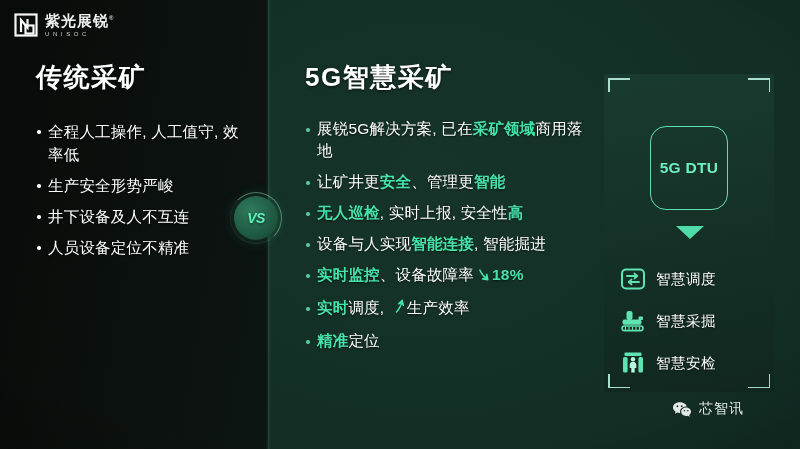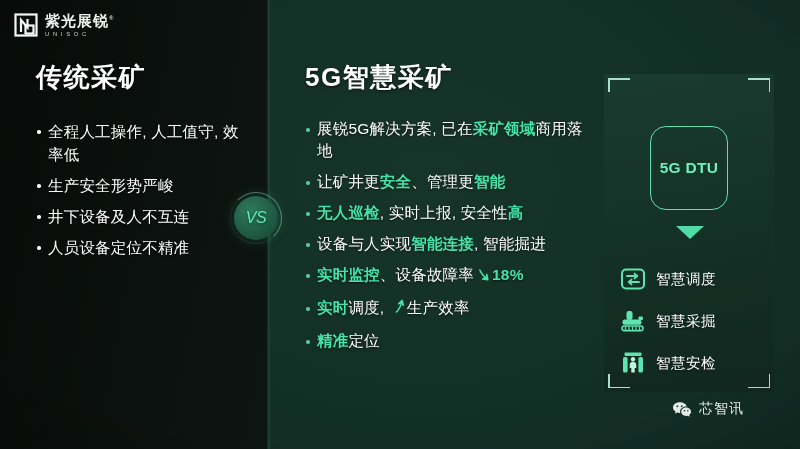--- a/index.html
+++ b/index.html
@@ -92,21 +92,21 @@
     display: flex; align-items: center; justify-content: center;
     box-shadow: 0 0 14px rgba(60,190,140,.25);
   }
   .vs::after {
     content: ""; position: absolute; inset: -4px; border-radius: 50%;
     border: 1.5px solid rgba(150,230,200,.45);
     border-left-color: rgba(150,230,200,.08);
     border-bottom-color: rgba(150,230,200,.10);
   }
   .vs-label {
-    color: #5df0b4; font-size: 16px; font-weight: normal;
+    color: #5df0b4; font-size: 14px; font-weight: bold;
     font-style: italic; letter-spacing: -.5px; z-index: 2;
     text-shadow: 0 1px 3px rgba(0,0,0,.5);
   }
 
   
   .card {
     position: absolute; left: 604px; top: 74px;
     width: 170px; height: 318px;
     background: linear-gradient(170deg, #1a3b30 0%, #143026 55%, #11271f 100%);
     border-radius: 3px;

